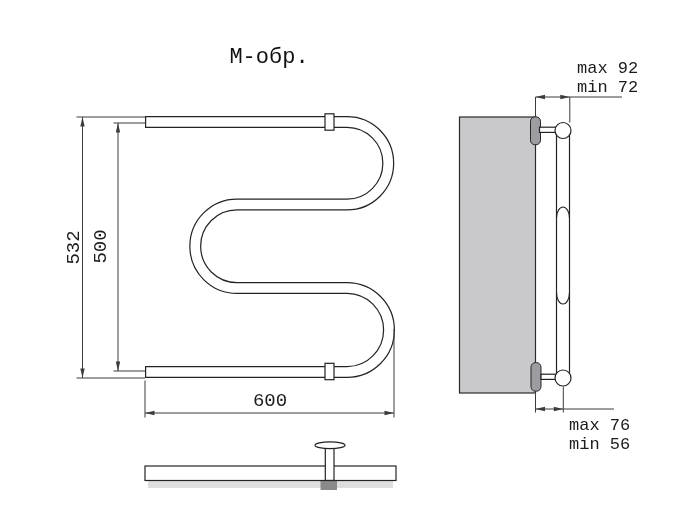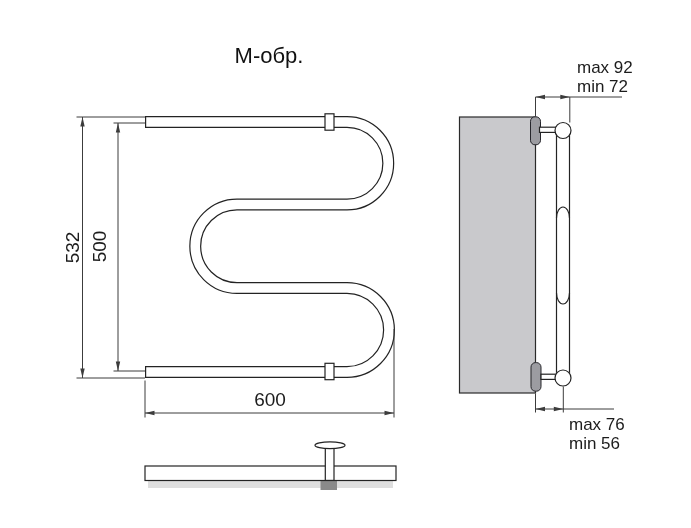--- a/index.html
+++ b/index.html
@@ -1,17 +1,17 @@
 <!DOCTYPE html>
 <html><head>
 <meta charset="utf-8">
 <style>
   html,body{margin:0;padding:0;background:#ffffff;}
   #stage{position:relative;width:691px;height:528px;background:#ffffff;overflow:hidden;
-         font-family:Liberation Sans, sans-serif;}
+         font-family:Liberation Mono, monospace;}
   svg{display:block;}
   .tube-outer{fill:none;stroke:#232323;stroke-width:12;}
   .tube-inner{fill:none;stroke:#ffffff;stroke-width:9.6;}
   .edge{stroke:#232323;stroke-width:1.2;fill:none;}
   .fitting{fill:#ffffff;stroke:#232323;stroke-width:1.2;}
   .dim{stroke:#3c3c3c;stroke-width:1;fill:none;}
   .arrow{fill:#3c3c3c;stroke:none;}
   .dimtext{fill:#1c1c1c;font-size:19px;}
   .dimtext-s{fill:#1c1c1c;font-size:17px;}
   .titletext{fill:#111111;font-size:22px;}

